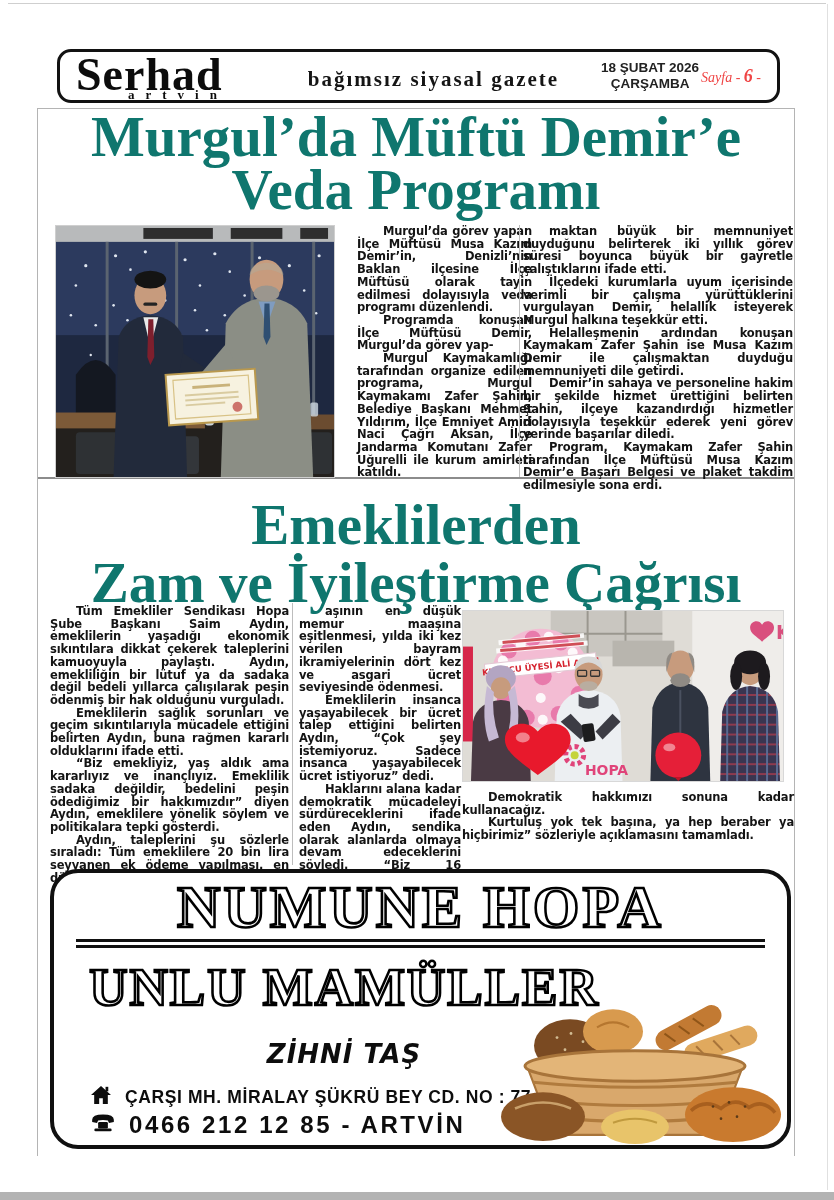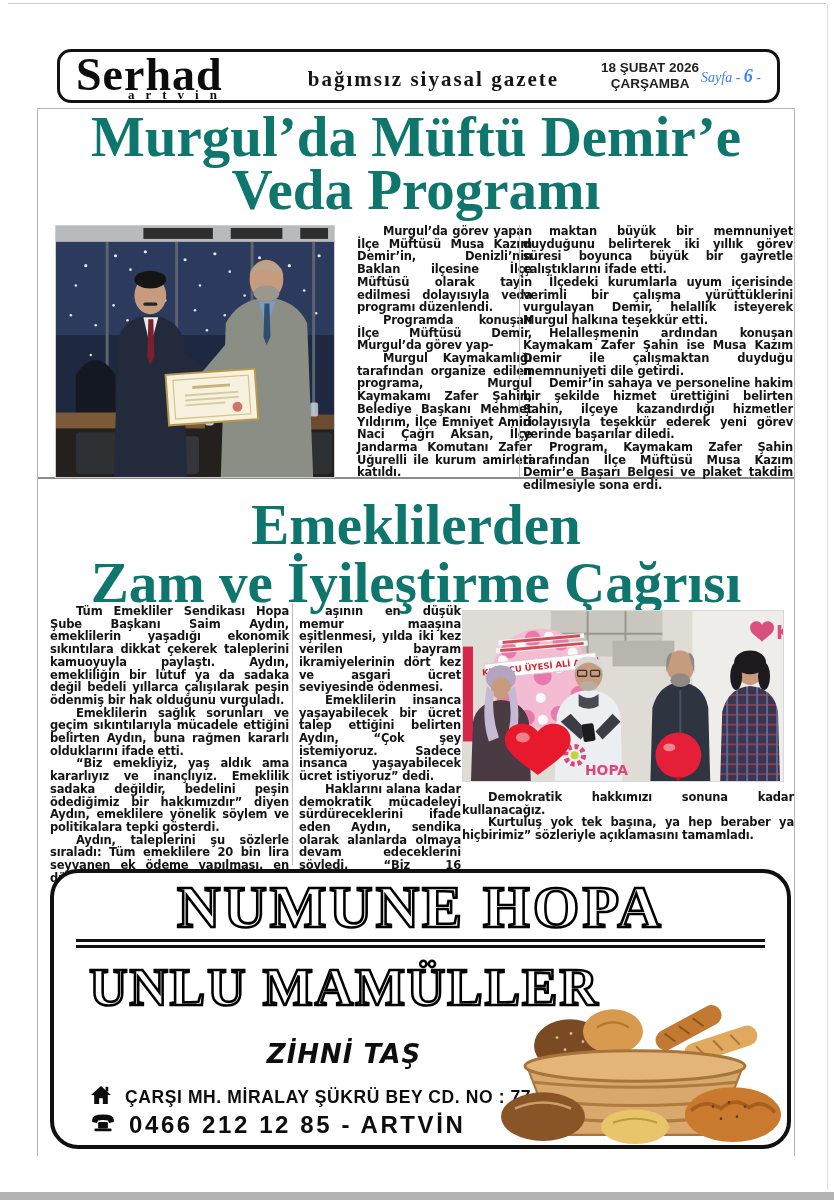--- a/index.html
+++ b/index.html
@@ -14,21 +14,21 @@
   .masthead { position:absolute; left:57px; top:49px; width:723px; height:54px;
               border:3px solid #121212; border-radius:14px; display:flex; align-items:center; background:#fff; }
   .logo { position:relative; margin-left:16px; width:190px; height:52px; }
   .logo-main { font-family:"Liberation Serif", serif; font-weight:bold; font-size:46px; line-height:50px; letter-spacing:1px; color:#0c0c0c; }
   .logo-sub { position:absolute; left:36px; bottom:-1px; font-family:"Liberation Serif", serif; font-weight:bold;
               font-size:13px; letter-spacing:11px; color:#0c0c0c;margin-left:16px; }
   .tagline { flex:1; text-align:center; font-family:"Liberation Serif", serif; font-weight:bold;
              font-size:21px; letter-spacing:2px; color:#151515; padding-top:6px; }
   .dateblock { text-align:center; font-family:"Liberation Sans", sans-serif; font-weight:bold;
                font-size:13.5px; line-height:16px; color:#222; margin-right:2px; white-space:nowrap; }
-  .sayfa { font-family:"Liberation Serif", serif; font-style:italic; font-size:14px; color:#3b82f6;
+  .sayfa { font-family:"Liberation Serif", serif; font-style:italic; font-size:14px; color:#ef4444;
            margin-right:16px; white-space:nowrap; }
   .sayfa .num { font-weight:bold; font-size:18px; font-style:italic; }
 
   
   .frame { position:absolute; left:37px; top:108px; width:758px; height:1048px;
            border-left:1px solid #b4b4b4; border-right:1px solid #b4b4b4; border-top:1px solid #b4b4b4; }
   section { position:relative; }
   .art1 { height:370px; border-bottom:2px solid #8c8c8c; }
   .art2 { height:390px; }
   .adsec { height:286px; }

